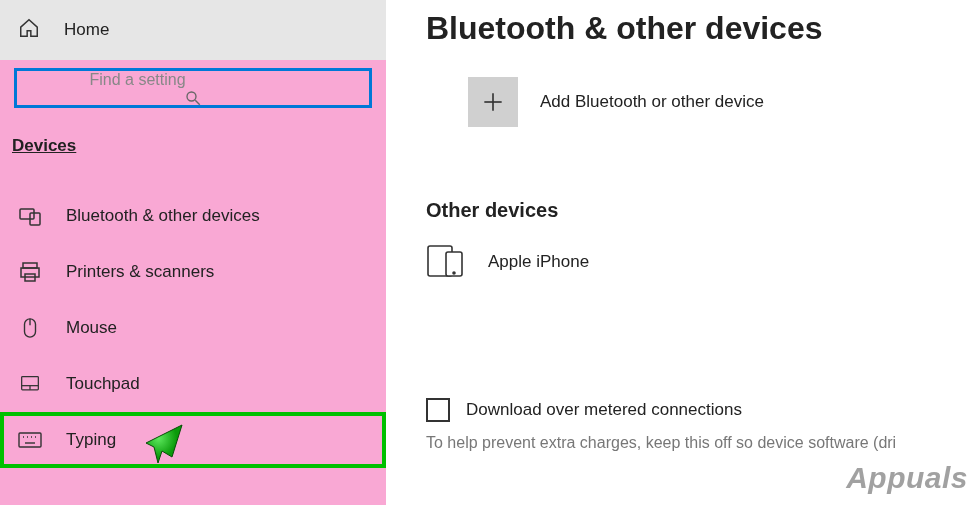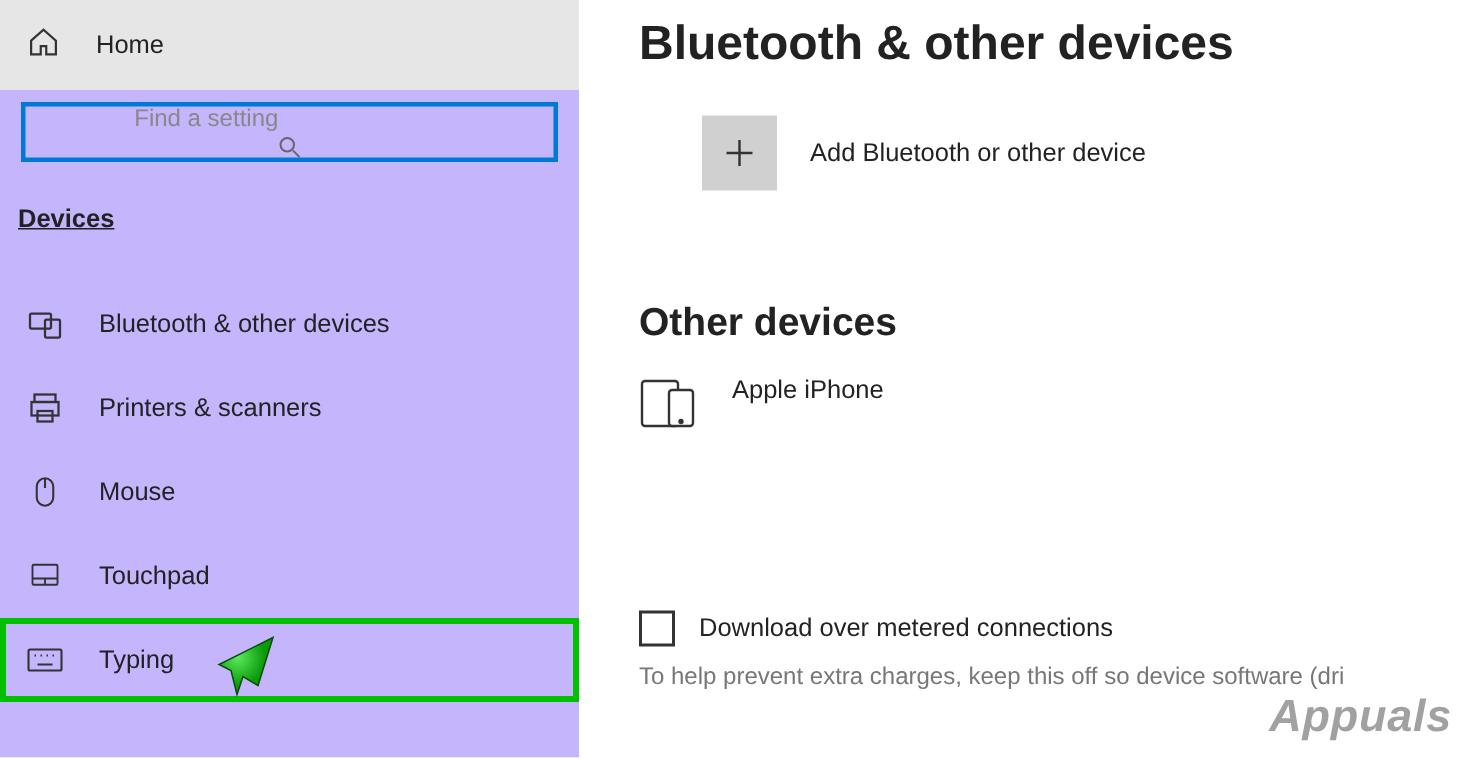--- a/index.html
+++ b/index.html
@@ -12,21 +12,21 @@
       width: 974px;
       height: 505px;
       display: flex;
       background: #ffffff;
       overflow: hidden;
       position: relative;
     }
     .sidebar {
       width: 386px;
       flex-shrink: 0;
-      background: #c4b5fd;
+      background: #f9a8d4;
     }
     .home-row {
       display: flex;
       align-items: center;
       height: 60px;
       padding-left: 18px;
       background: #e6e6e6;
       gap: 24px;
     }
     .home-icon svg {
@@ -133,28 +133,29 @@
       background: #d0d0d0;
       display: flex;
       align-items: center;
       justify-content: center;
     }
     .add-label {
       font-size: 17px;
       color: #222;
     }
     .sub-heading {
-      font-size: 26px;
+      font-size: 20px;
       font-weight: 600;
       color: #222;
       margin-top: 72px;
       margin-bottom: 14px;
     }
     .device-row {
       display: flex;
+      align-items: center;
       gap: 22px;
       padding: 6px 0;
     }
     .device-icon svg {
       width: 40px;
       height: 36px;
     }
     .device-label {
       font-size: 17px;
       color: #222;

